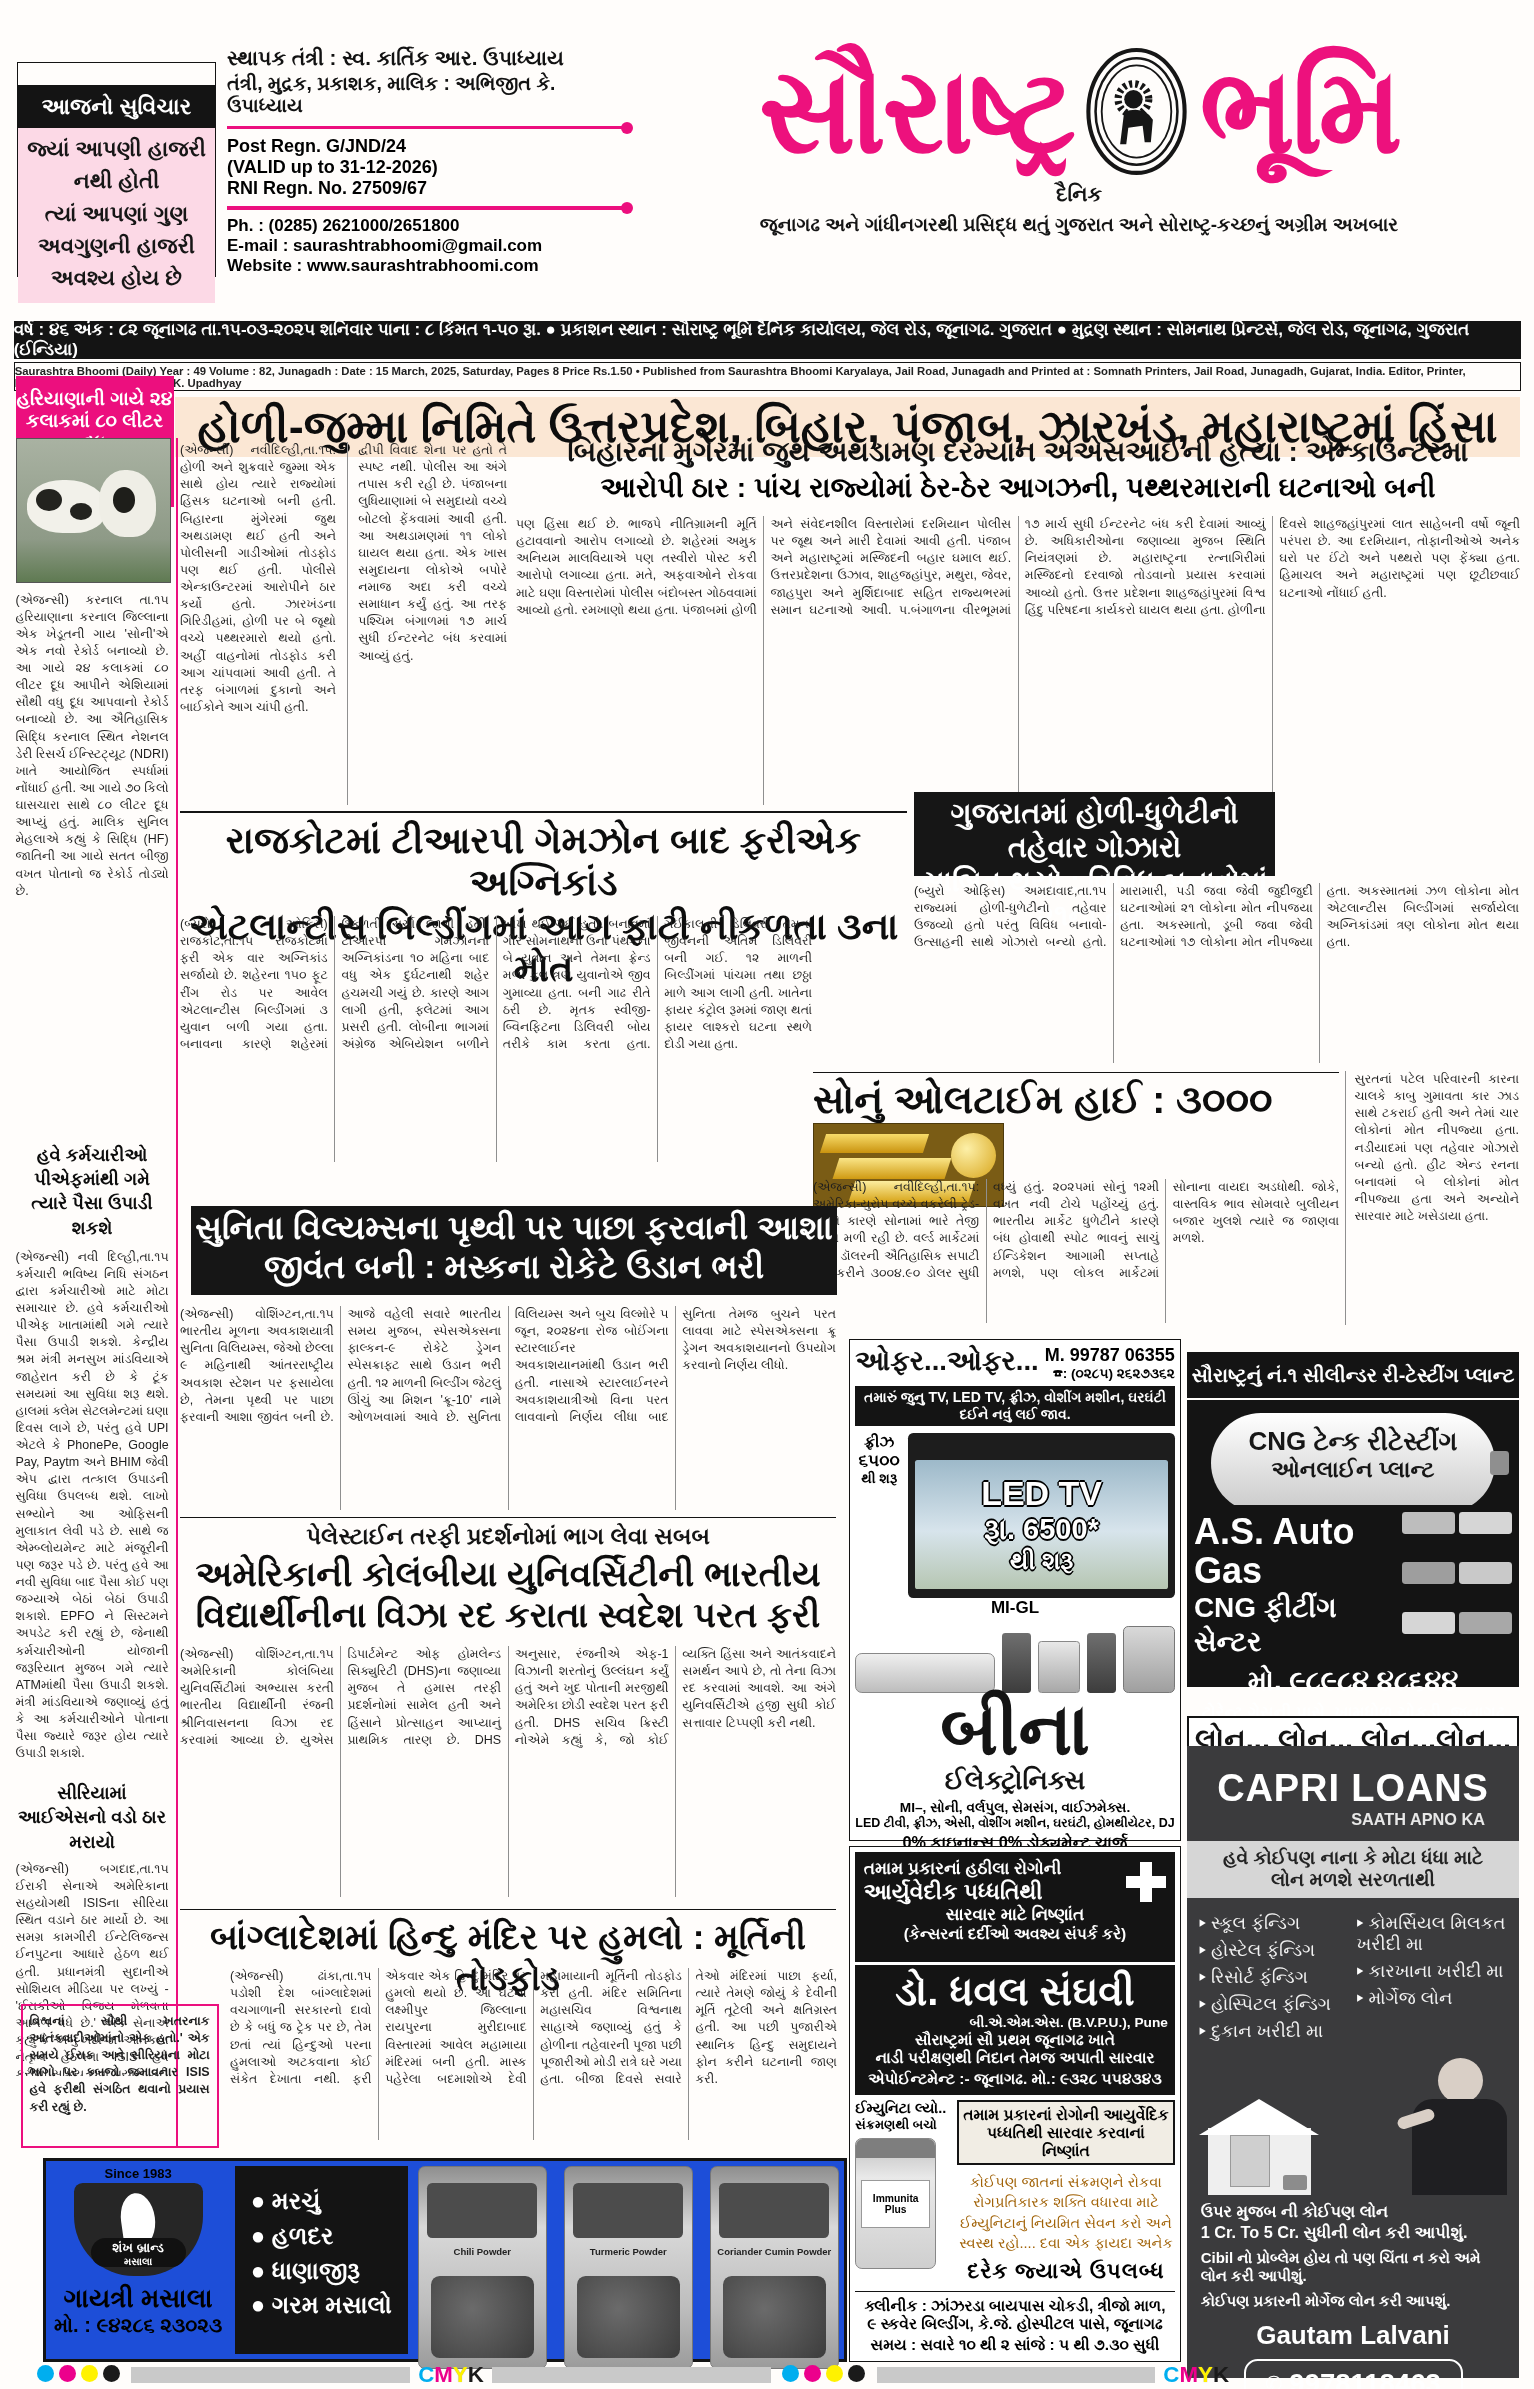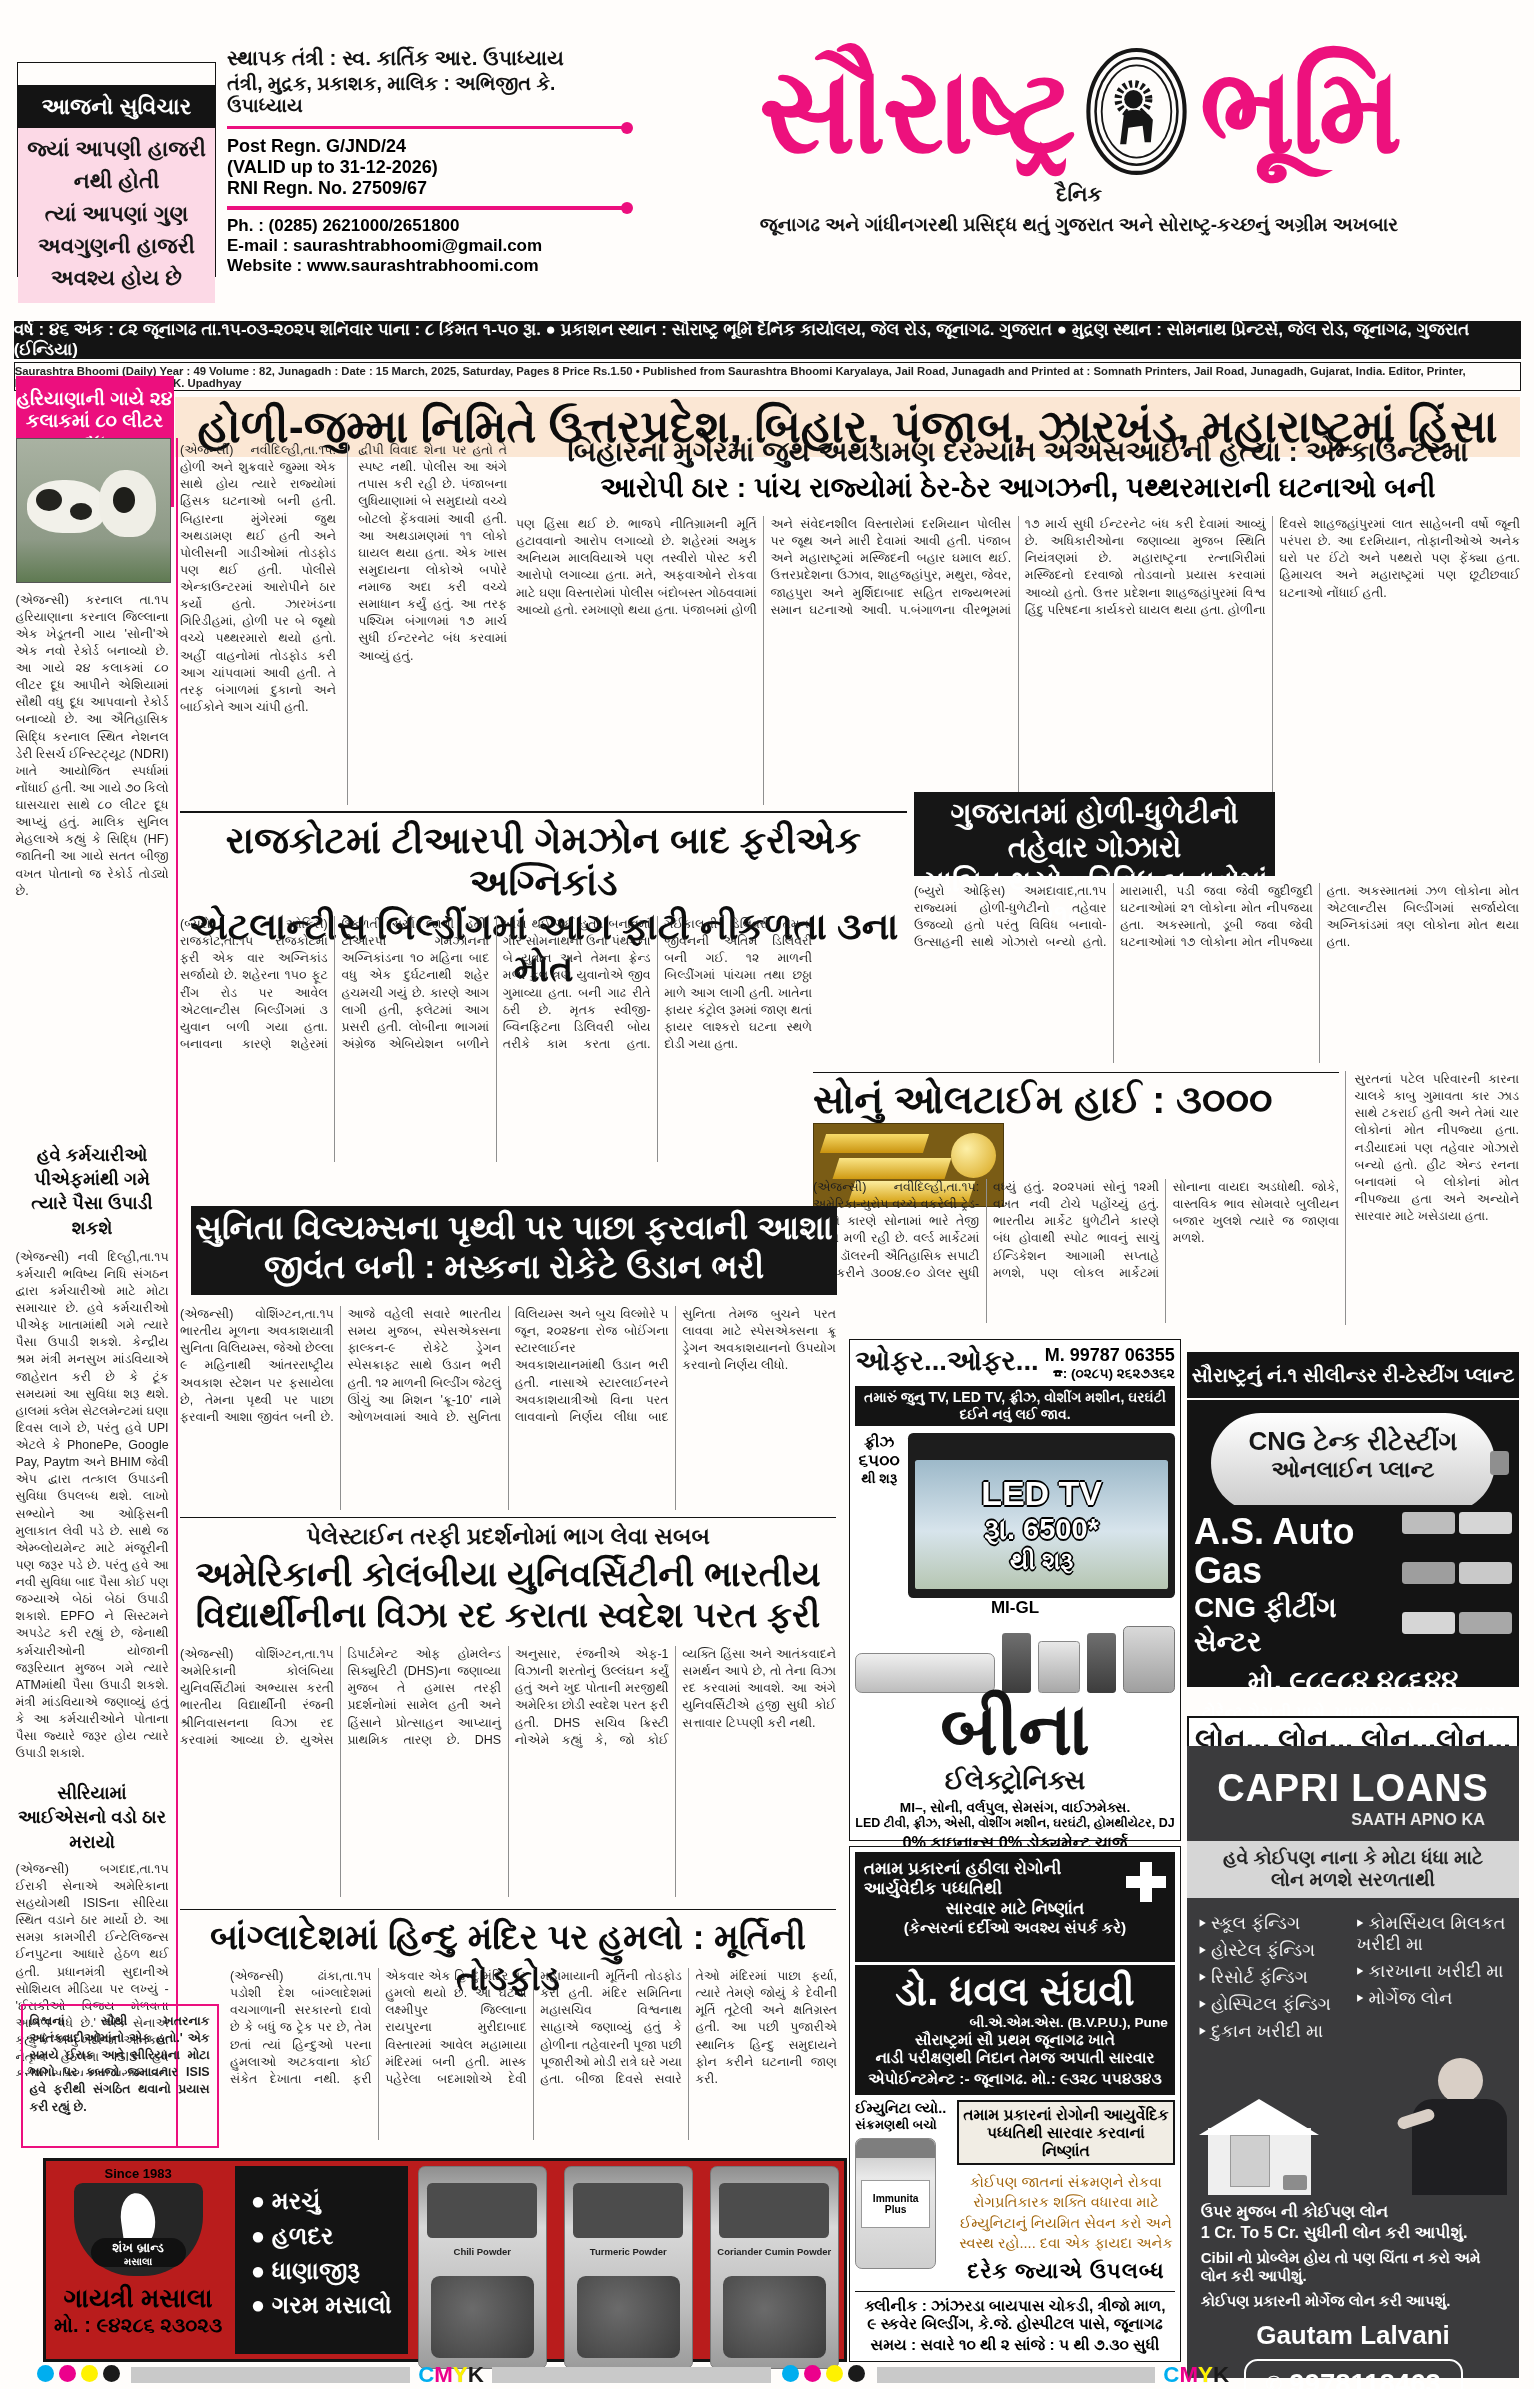--- a/index.html
+++ b/index.html
@@ -201,21 +201,21 @@
     <div class="c b" style="font-size:13.7px;margin-top:3.4px;">MI–, સોની, વર્લપુલ, સેમસંગ, વાઈઝમેક્સ.</div>
     <div class="c b" style="font-size:12.5px;">LED ટીવી, ફ્રીઝ, એસી, વોશીંગ મશીન, ઘરઘંટી, હોમથીયેટર, DJ</div>
     <div class="c xb" style="font-size:16.3px;margin-top:1.7px;">0% ફાઇનાન્સ 0% ડોક્યુમેન્ટ ચાર્જ</div>
     <div class="c b" style="font-size:13.3px;border:1.3px solid #141414;padding:1.7px;margin-top:3.4px;">જે.વી. રોડ કોમ્પ્લેક્ષ, અન્ડર ગ્રાઉન્ડ, વણઝારી ચોક, જૂનાગઢ.</div>
     <div class="blk c b" style="font-size:16.3px;padding:2.6px;margin-top:3.4px;letter-spacing:0.9px;">જોઈએ છે આકર્ષક પગાર ધોરણે.</div>
   </div>
 
   <div class="abs adb" style="left:849px;top:1846px;width:332px;height:516px;padding:5.2px;">
     <div class="blk" style="position:relative;padding:6.9px 8.6px;height:96px;">
       <div class="b" style="font-size:17px;">તમામ પ્રકારનાં હઠીલા રોગોની</div>
-      <div class="b" style="font-size:17px;">આર્યુવેદીક પધ્ધતિથી</div>
+      <div class="b" style="font-size:22px;">આર્યુવેદીક પધ્ધતિથી</div>
       <div class="b c" style="font-size:17px;">સારવાર માટે નિષ્ણાંત</div>
       <div class="b c" style="font-size:15.5px;">(કેન્સરનાં દર્દીઓ અવશ્ય સંપર્ક કરે)</div>
       <div style="position:absolute;right:8.6px;top:10.3px;width:40px;height:40px;">
         <div style="position:absolute;left:13.7px;top:0;width:12px;height:40px;background:#fff;"></div>
         <div style="position:absolute;left:0;top:13.7px;width:40px;height:12px;background:#fff;"></div>
       </div>
     </div>
     <div class="blk" style="padding:3.4px 6.9px 6.9px 6.9px;margin-top:3.4px;">
       <div class="xb c" style="font-size:40px;">ડો. ધવલ સંઘવી</div>
       <div class="b" style="font-size:13.7px;text-align:right;">બી.એ.એમ.એસ. (B.V.P.U.), Pune</div>
@@ -322,21 +322,21 @@
       <div class="b" style="font-size:15px;margin-top:6.9px;">Cibil નો પ્રોબ્લેમ હોય તો પણ ચિંતા ન કરો અમે લોન કરી આપીશું.</div>
       <div class="b" style="font-size:15px;margin-top:6.9px;">કોઈપણ પ્રકારની મોર્ગેજ લોન કરી આપશું.</div>
     </div>
     <div class="xb c" style="font-size:26px;margin-top:6.9px;">Gautam Lalvani</div>
     <div class="flexc" style="margin:8.6px auto 0 auto;width:215px;height:45px;border:2.6px solid #fff;border-radius:13.7px;">
       <span style="font-size:20.6px;margin-right:6.9px;">✆</span>
       <span class="xb" style="font-size:27.5px;">9978118463</span>
     </div>
   </div>
 
-  <div class="abs" style="left:43px;top:2158px;width:804px;height:204px;border:3.4px solid #141414;background:#b91c1c;display:flex;gap:10px;padding:5.2px;">
+  <div class="abs" style="left:43px;top:2158px;width:804px;height:204px;border:3.4px solid #141414;background:#1d4ed8;display:flex;gap:10px;padding:5.2px;">
     <div class="c" style="width:232px;">
       <div class="b" style="font-size:13px;">Since 1983</div>
       <div style="position:relative;width:129px;height:93px;margin:1.7px auto 0 auto;background:#262626;border-radius:8.6px 8.6px 60px 60px;">
         <div style="position:absolute;left:47px;top:10.3px;width:34px;height:53px;background:#fff;border-radius:50% 50% 50% 10%;transform:rotate(-8deg);"></div>
         <div style="position:absolute;left:17px;bottom:8.6px;right:17px;height:29px;background:#111;border-radius:15.5px;color:#fff;">
           <span class="b" style="display:block;font-size:13px;margin-top:1.7px;">શંખ બ્રાન્ડ</span>
           <span class="b" style="display:block;font-size:10.3px;">મસાલા</span>
         </div>
       </div>
       <div class="xb" style="font-size:26px;margin-top:6.9px;">ગાયત્રી મસાલા</div>

